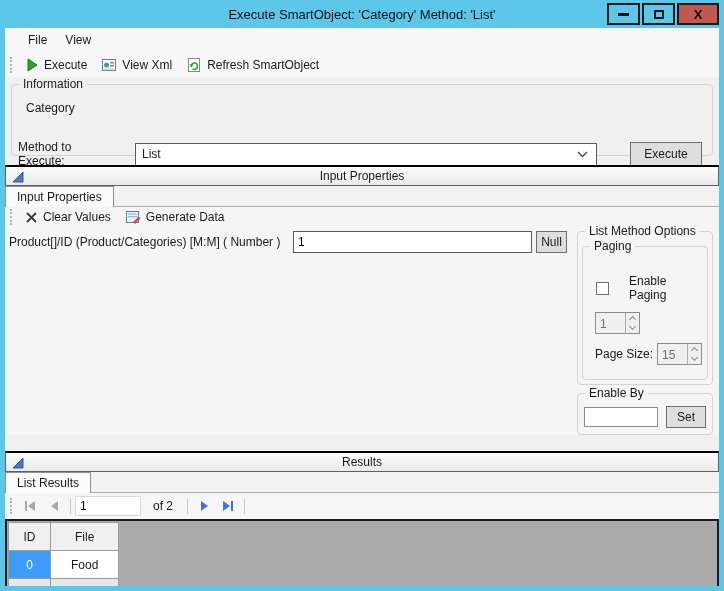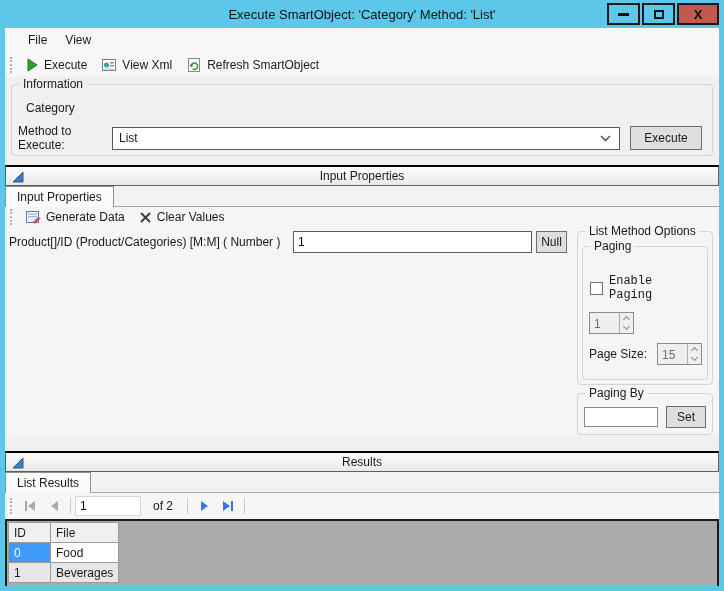--- a/index.html
+++ b/index.html
@@ -28,21 +28,21 @@
   .menu-item { padding:3px 9px; }
   
   .toolbar { height:25px; background:#F7F7F7; display:flex; align-items:center; padding-left:3px; }
   .grip { width:3px; height:16px; border-left:2px dotted #B3B3B3; margin:0 5px 0 2px; }
   .tb-btn { display:flex; align-items:center; gap:5px; padding:2px 7px; }
   
   .groupbox { position:relative; border:1px solid #D4D4D4; border-radius:4px; }
   .gb-label { position:absolute; top:-8px; left:7px; padding:0 4px; background:#F0F0F0; }
   .info-group { margin:7px 6px 0 6px; height:72px; padding:16px 10px 8px 6px; }
   .info-row { display:flex; align-items:center; }
-  .info-row + .info-row { margin-top:9px; }
+  .info-row + .info-row { margin-top:25px;gap:23px; }
   .info-label { width:86px; flex:none; }
   .info-value { padding-left:8px; }
   .combo { flex:1; height:23px; margin-left:8px; border:1px solid #5A5A5A; background:#fff;
            display:flex; align-items:center; padding:0 8px 0 6px; }
   .combo-text { flex:1; }
   .btn { background:#DEDEDE; border:1px solid #6E6E6E; text-align:center;
          display:flex; align-items:center; justify-content:center; }
   .exec-btn { width:72px; height:24px; margin-left:10px; }
   
   .panel-header { height:21px; margin-top:9px; border:1px solid #5F5F5F; border-top:2px solid #000;
@@ -60,22 +60,22 @@
   .ip-page { height:228px; display:flex; flex-direction:column; }
   .ip-toolbar { height:26px; display:flex; align-items:center; padding-left:3px; }
   .ip-body { flex:1; display:flex; align-items:flex-start; padding:4px 6px 0 4px; }
   .field-label { width:284px; flex:none; padding-top:4px; white-space:nowrap; overflow:hidden; }
   .field-input { width:247px; height:22px; border:1px solid #5A5A5A; background:#fff;
                  font-family:"Liberation Sans",sans-serif; font-size:12px; padding:0 4px; }
   .null-btn { width:32px; height:22px; margin-left:4px; }
   .options-col { width:136px; margin-left:10px; flex:none; }
   .options-col .gb-label { background:#F5F5F5; }
   .lmo-group { padding:14px 4px 4px 4px; }
-  .paging-group { padding:10px 5px 5px 5px; }
-  .check-row { display:flex; align-items:center; gap:6px; margin:17px 0 10px 2px;font-family:Liberation Mono, monospace; }
+  .paging-group { padding:10px 5px 5px 11px; }
+  .check-row { display:flex; align-items:center; gap:20px; margin:17px 0 10px 2px; }
   .checkbox { width:13px; height:13px; background:#fff; border:1px solid #707070; flex:none; }
   .spin-row { display:flex; align-items:center; justify-content:space-between; margin:0 0 9px 1px; }
   .spinner { width:45px; height:22px; border:1px solid #8C8C8C; background:#EFEFEF; display:flex; }
   .spin-val { flex:1; color:#6F6F6F; padding:4px 0 0 4px; }
   .spin-btns { width:14px; border-left:1px solid #ADADAD; display:flex; flex-direction:column; }
   .spin-btn { flex:1; display:flex; align-items:center; justify-content:center; }
   .chev { width:5px; height:5px; border-right:1px solid #8A8A8A; border-bottom:1px solid #8A8A8A; }
   .chev.up { transform:rotate(-135deg); margin-top:3px; }
   .chev.down { transform:rotate(45deg); margin-bottom:3px; }
   .fo-group { margin-top:8px; padding:12px 6px 6px 6px; }
@@ -86,22 +86,22 @@
   
   .pager { height:26px; background:#F6F6F6; display:flex; align-items:center; padding-left:3px; }
   .pg-btn { width:24px; height:20px; display:flex; align-items:center; justify-content:center; }
   .pg-sep { width:1px; height:16px; background:#C9C9C9; margin:0 4px; }
   .pg-input { width:66px; height:20px; border:1px solid #D8D8D8; background:#fff;
               font-family:"Liberation Sans",sans-serif; font-size:12px; padding:0 4px; }
   .pg-of { margin:0 10px 0 12px; }
   
   .grid-area { flex:1; background:#ABABAB; border:2px solid #1C1C1C; border-bottom:none; overflow:hidden; }
   table.grid { border-collapse:collapse; margin:1px 0 0 1px; }
-  .grid th, .grid td { border:1px solid #9B9B9B; height:20px; padding:0 5px;
-                       font-weight:normal; text-align:left; font-size:12px; }
+  .grid th, .grid td { border:1px solid #9B9B9B; height:28px; padding:0 5px;
+                       font-weight:normal; text-align:center; font-size:12px; }
   .grid th { background:#F0F0F0; }
   .col-id { width:42px; }
   .col-name { width:57px; }
   .cell-sel { background:#3E9BFA; color:#fff; }
   .cell-white { background:#fff; }
   .cell-gray { background:#E7E7E7; }
 </style>
 </head>
 <body>
 
@@ -182,33 +182,33 @@
     </div>
 
     <div class="tabstrip">
       <div class="tab">Input Properties</div>
     </div>
 
     <div class="tab-page ip-page">
       <div class="ip-toolbar">
         <span class="grip"></span>
         <div class="tb-btn">
+          <svg width="13" height="13">
+            <path d="M2 2 L11 11 M11 2 L2 11" stroke="#3A3A3A" stroke-width="1.8"></path>
+          </svg>
+          <span>Clear Values</span>
+        </div>
+        <div class="tb-btn">
           <svg width="16" height="16">
             <rect x="1.5" y="2.5" width="12" height="11" fill="#EAF1FA" stroke="#5B7FB4"></rect>
             <rect x="3" y="4.5" width="9" height="1.2" fill="#9DB6D8"></rect>
             <rect x="3" y="7" width="9" height="1.2" fill="#9DB6D8"></rect>
             <path d="M8.5 13 L13.5 8 L15 9.5 L10 14.5 Z" fill="#D9534F" stroke="#A33333" stroke-width="0.6"></path>
           </svg>
           <span>Generate Data</span>
-        </div>
-        <div class="tb-btn">
-          <svg width="13" height="13">
-            <path d="M2 2 L11 11 M11 2 L2 11" stroke="#3A3A3A" stroke-width="1.8"></path>
-          </svg>
-          <span>Clear Values</span>
         </div>
       </div>
 
       <div class="ip-body">
         <span class="field-label">Product[]/ID (Product/Categories) [M:M] ( Number )</span>
         <input class="field-input" type="text" value="1" style="">
         <div class="btn null-btn">Null</div>
 
         <div class="options-col">
           <div class="groupbox lmo-group">
@@ -244,21 +244,21 @@
                         <span class="chev down"></span>
                       </div>
                   </div>
                 </div>
               </div>
             </div>
           </div>
 
 
           <div class="groupbox fo-group">
-            <span class="gb-label">Paging By</span>
+            <span class="gb-label">Enable By</span>
             <div class="fo-row">
               <input class="fo-input" type="text" value="" style="">
               <div class="btn set-btn">Set</div>
             </div>
           </div>
         </div>
       </div>
     </div>
 
     <div class="panel-header results-h">

